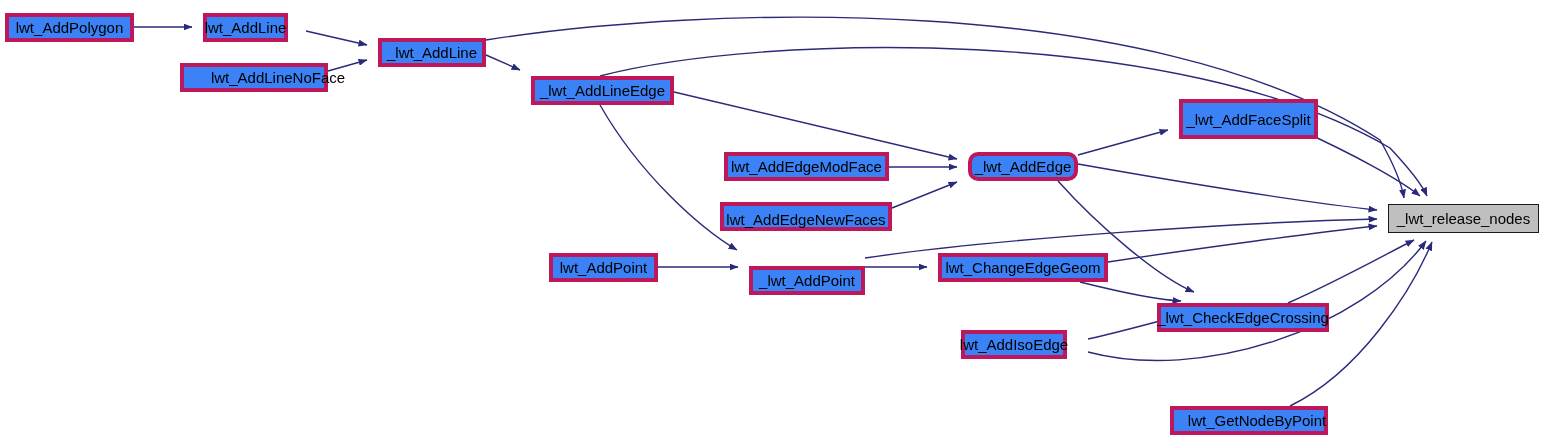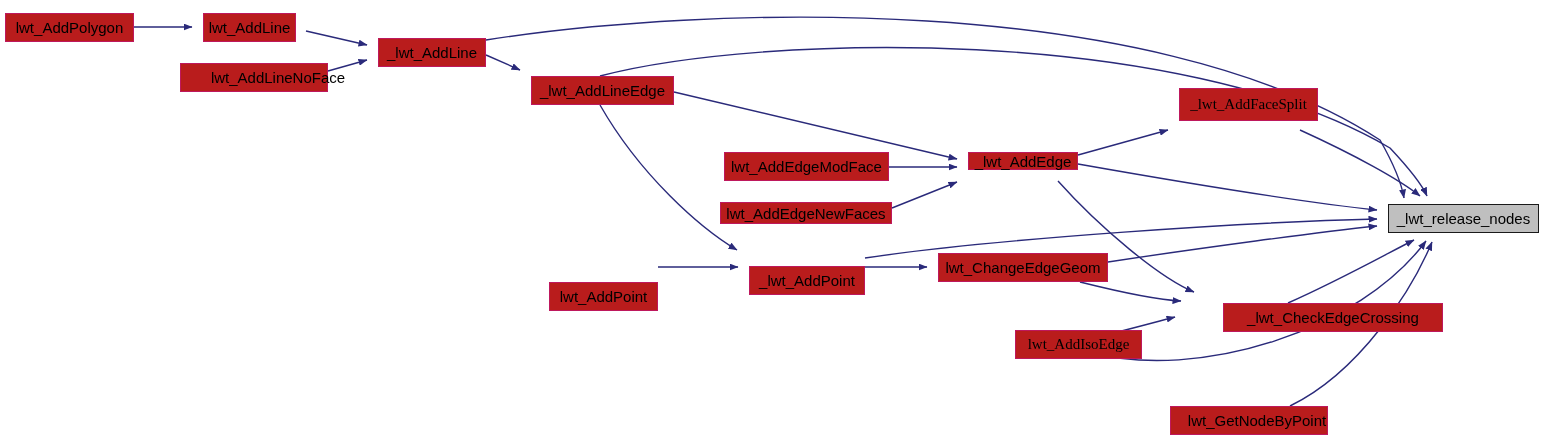--- a/index.html
+++ b/index.html
@@ -20,22 +20,22 @@
   #edge-layer {
     position: absolute;
     left: 0;
     top: 0;
     width: 1544px;
     height: 439px;
   }
   .node {
     position: absolute;
     box-sizing: border-box;
-    border: 1px solid #be185d;
-    background: #b91c1c;
+    border: 4px solid #be185d;
+    background: #3b82f6;
     color: #000000;
     font-size: 15px;
     line-height: 1;
     display: flex;
     align-items: center;
     justify-content: center;
     white-space: nowrap;
     letter-spacing: 0px;
   }
   .node.highlight {
@@ -81,60 +81,60 @@
         <path d="M1088,352 C1200,382 1360,330 1426,241" fill="none" stroke="#2a2a7a" stroke-width="1.4" marker-end="url(#arrowhead)"></path>
         <path d="M1288,303 C1340,280 1390,252 1414,240" fill="none" stroke="#2a2a7a" stroke-width="1.4" marker-end="url(#arrowhead)"></path>
         <path d="M1290,406 C1360,372 1412,290 1432,242" fill="none" stroke="#2a2a7a" stroke-width="1.4" marker-end="url(#arrowhead)"></path>
       </g>
   </svg>
 
   <div id="nodes-group">
       <div class="node" style="left: 5px; top: 13px; width: 129px; height: 29px;">
         <span class="node-label">lwt_AddPolygon</span>
       </div>
-      <div class="node" style="left: 203px; top: 13px; width: 93px; height: 29px;">
+      <div class="node" style="left: 203px; top: 13px; width: 85px; height: 29px;">
         <span class="node-label">lwt_AddLine</span>
       </div>
       <div class="node" style="left: 180px; top: 63px; width: 148px; height: 29px; padding-left: 48px;">
         <span class="node-label">lwt_AddLineNoFace</span>
       </div>
       <div class="node" style="left: 378px; top: 38px; width: 108px; height: 29px; text-align: center;">
         <span class="node-label">_lwt_AddLine</span>
       </div>
       <div class="node" style="left: 531px; top: 76px; width: 143px; height: 29px;">
         <span class="node-label">_lwt_AddLineEdge</span>
       </div>
-      <div class="node" style="left: 1179px; top: 88px; width: 139px; height: 33px; font-family: Liberation Serif, serif;">
+      <div class="node" style="left: 1179px; top: 99px; width: 139px; height: 40px;">
         <span class="node-label">_lwt_AddFaceSplit</span>
       </div>
       <div class="node" style="left: 724px; top: 152px; width: 165px; height: 29px;">
         <span class="node-label">lwt_AddEdgeModFace</span>
       </div>
-      <div class="node" style="left: 968px; top: 152px; width: 110px; height: 18px;">
+      <div class="node" style="left: 968px; top: 152px; width: 110px; height: 29px; border-radius: 10px;">
         <span class="node-label">_lwt_AddEdge</span>
       </div>
-      <div class="node" style="left: 720px; top: 202px; width: 172px; height: 22px;">
+      <div class="node" style="left: 720px; top: 202px; width: 172px; height: 29px; align-items: flex-end;">
         <span class="node-label">lwt_AddEdgeNewFaces</span>
       </div>
       <div class="node highlight" style="left: 1388px; top: 204px; width: 151px; height: 29px;">
         <span class="node-label">_lwt_release_nodes</span>
       </div>
-      <div class="node" style="left: 549px; top: 253px; width: 109px; height: 29px; margin-top: 29px;">
+      <div class="node" style="left: 549px; top: 253px; width: 109px; height: 29px;">
         <span class="node-label">lwt_AddPoint</span>
       </div>
       <div class="node" style="left: 749px; top: 266px; width: 116px; height: 29px;">
         <span class="node-label">_lwt_AddPoint</span>
       </div>
       <div class="node" style="left: 938px; top: 253px; width: 170px; height: 29px; text-align: right;">
         <span class="node-label">lwt_ChangeEdgeGeom</span>
       </div>
-      <div class="node" style="left: 1223px; top: 303px; width: 220px; height: 29px;">
+      <div class="node" style="left: 1157px; top: 303px; width: 172px; height: 29px;">
         <span class="node-label">_lwt_CheckEdgeCrossing</span>
       </div>
-      <div class="node" style="left: 1015px; top: 330px; width: 127px; height: 29px; font-family: Liberation Serif, serif;">
+      <div class="node" style="left: 961px; top: 330px; width: 106px; height: 29px;">
         <span class="node-label">lwt_AddIsoEdge</span>
       </div>
       <div class="node" style="left: 1170px; top: 406px; width: 158px; height: 29px; padding-left: 16px;">
         <span class="node-label">lwt_GetNodeByPoint</span>
       </div>
     </div>
 
 </div>
 
 </body></html>

